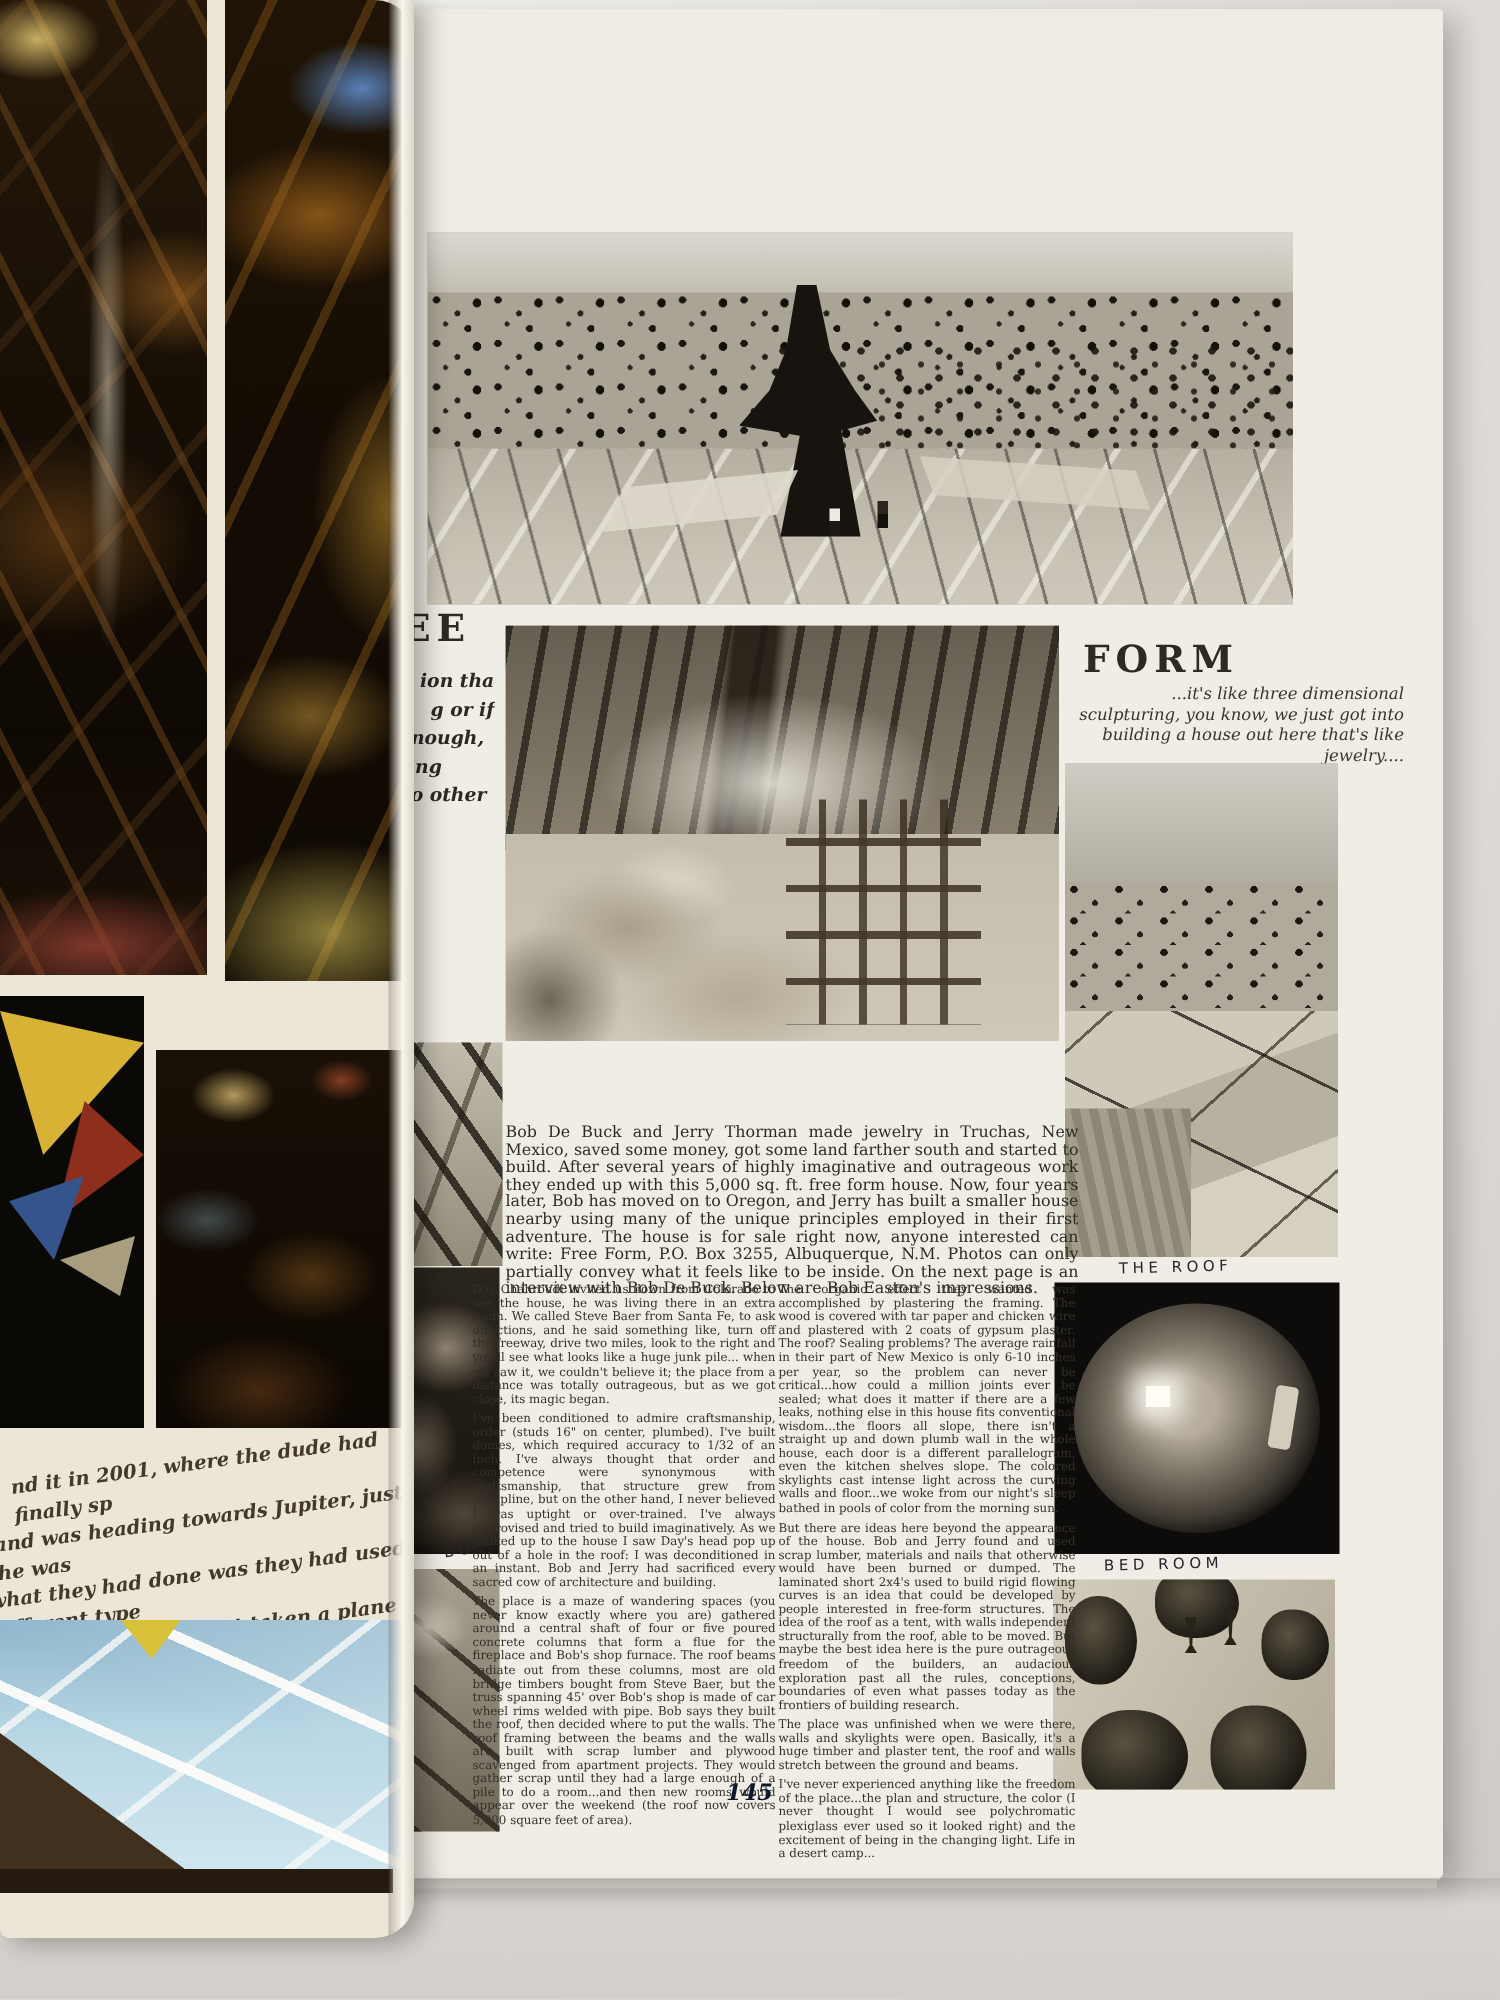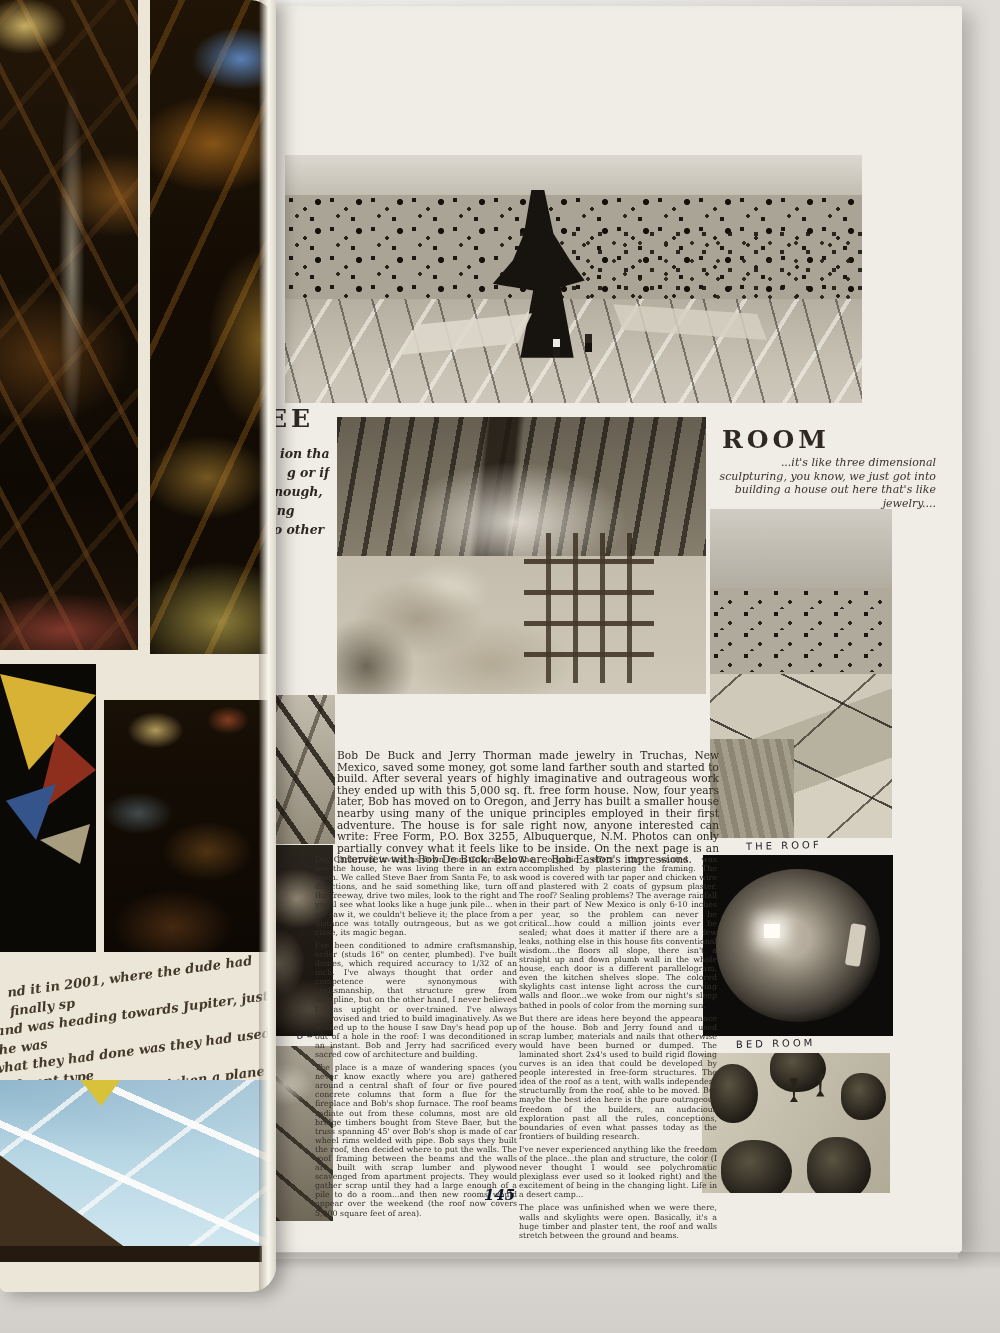--- a/index.html
+++ b/index.html
@@ -236,21 +236,21 @@
     </div>
 
     <div class="abs" id="photo-interior">
       <div class="inner bw">
         <div class="roof"></div>
         <div class="plaster"></div>
         <div class="loom"></div>
       </div>
     </div>
 
-    <div class="abs headline" id="form-head">ROOM</div>
+    <div class="abs headline" id="form-head">FORM</div>
     <div class="abs" id="form-quote">...it's like three dimensional sculpturing, you know, we just got into building a house out here that's like jewelry....</div>
 
     <div class="abs bw" id="photo-roof">
       <div class="sky"></div>
       <div class="scrub speckles"></div>
       <div class="facets"></div>
       <div class="planks"></div>
     </div>
     <div class="abs handcap" id="cap-roof">THE ROOF</div>
 
@@ -280,22 +280,22 @@
     <div class="abs" id="intro">Bob De Buck and Jerry Thorman made jewelry in Truchas, New Mexico, saved some money, got some land farther south and started to build. After several years of highly imaginative and outrageous work they ended up with this 5,000 sq. ft. free form house. Now, four years later, Bob has moved on to Oregon, and Jerry has built a smaller house nearby using many of the unique principles employed in their first adventure. The house is for sale right now, anyone interested can write: Free Form, P.O. Box 3255, Albuquerque, N.M. Photos can only partially convey what it feels like to be inside. On the next page is an interview with Bob De Buck. Below are Bob Easton's impressions.</div>
 
     <div class="abs col" id="col1">
       <p>Day Chahroudi invited us down from Colorado to see the house, he was living there in an extra room. We called Steve Baer from Santa Fe, to ask directions, and he said something like, turn off the freeway, drive two miles, look to the right and you'll see what looks like a huge junk pile... when we saw it, we couldn't believe it; the place from a distance was totally outrageous, but as we got close, its magic began.</p>
       <p>I've been conditioned to admire craftsmanship, order (studs 16" on center, plumbed). I've built domes, which required accuracy to 1/32 of an inch. I've always thought that order and competence were synonymous with craftsmanship, that structure grew from discipline, but on the other hand, I never believed I was uptight or over-trained. I've always improvised and tried to build imaginatively. As we walked up to the house I saw Day's head pop up out of a hole in the roof: I was deconditioned in an instant. Bob and Jerry had sacrificed every sacred cow of architecture and building.</p>
       <p>The place is a maze of wandering spaces (you never know exactly where you are) gathered around a central shaft of four or five poured concrete columns that form a flue for the fireplace and Bob's shop furnace. The roof beams radiate out from these columns, most are old bridge timbers bought from Steve Baer, but the truss spanning 45' over Bob's shop is made of car wheel rims welded with pipe. Bob says they built the roof, then decided where to put the walls. The roof framing between the beams and the walls are built with scrap lumber and plywood scavenged from apartment projects. They would gather scrap until they had a large enough of a pile to do a room...and then new rooms would appear over the weekend (the roof now covers 5,000 square feet of area).</p>
     </div>
     <div class="abs col" id="col2">
       <p>The organic effect they wanted was accomplished by plastering the framing. The wood is covered with tar paper and chicken wire and plastered with 2 coats of gypsum plaster. The roof? Sealing problems? The average rainfall in their part of New Mexico is only 6-10 inches per year, so the problem can never be critical...how could a million joints ever be sealed; what does it matter if there are a few leaks, nothing else in this house fits conventional wisdom...the floors all slope, there isn't a straight up and down plumb wall in the whole house, each door is a different parallelogram, even the kitchen shelves slope. The colored skylights cast intense light across the curving walls and floor...we woke from our night's sleep bathed in pools of color from the morning sun.</p>
       <p>But there are ideas here beyond the appearance of the house. Bob and Jerry found and used scrap lumber, materials and nails that otherwise would have been burned or dumped. The laminated short 2x4's used to build rigid flowing curves is an idea that could be developed by people interested in free-form structures. The idea of the roof as a tent, with walls independent structurally from the roof, able to be moved. But maybe the best idea here is the pure outrageous freedom of the builders, an audacious exploration past all the rules, conceptions, boundaries of even what passes today as the frontiers of building research.</p>
+      <p>The place was unfinished when we were there, walls and skylights were open. Basically, it's a huge timber and plaster tent, the roof and walls stretch between the ground and beams.</p>
       <p>I've never experienced anything like the freedom of the place...the plan and structure, the color (I never thought I would see polychromatic plexiglass ever used so it looked right) and the excitement of being in the changing light. Life in a desert camp...</p>
-      <p>The place was unfinished when we were there, walls and skylights were open. Basically, it's a huge timber and plaster tent, the roof and walls stretch between the ground and beams.</p>
     </div>
 
     <div class="abs" id="page-num">145</div>
   </div>
 
   <div class="abs" id="left-page">
     <div id="lp-photoA"></div>
     <div id="lp-photoB"></div>
     <div id="lp-glass">
       <div class="ty"></div>

